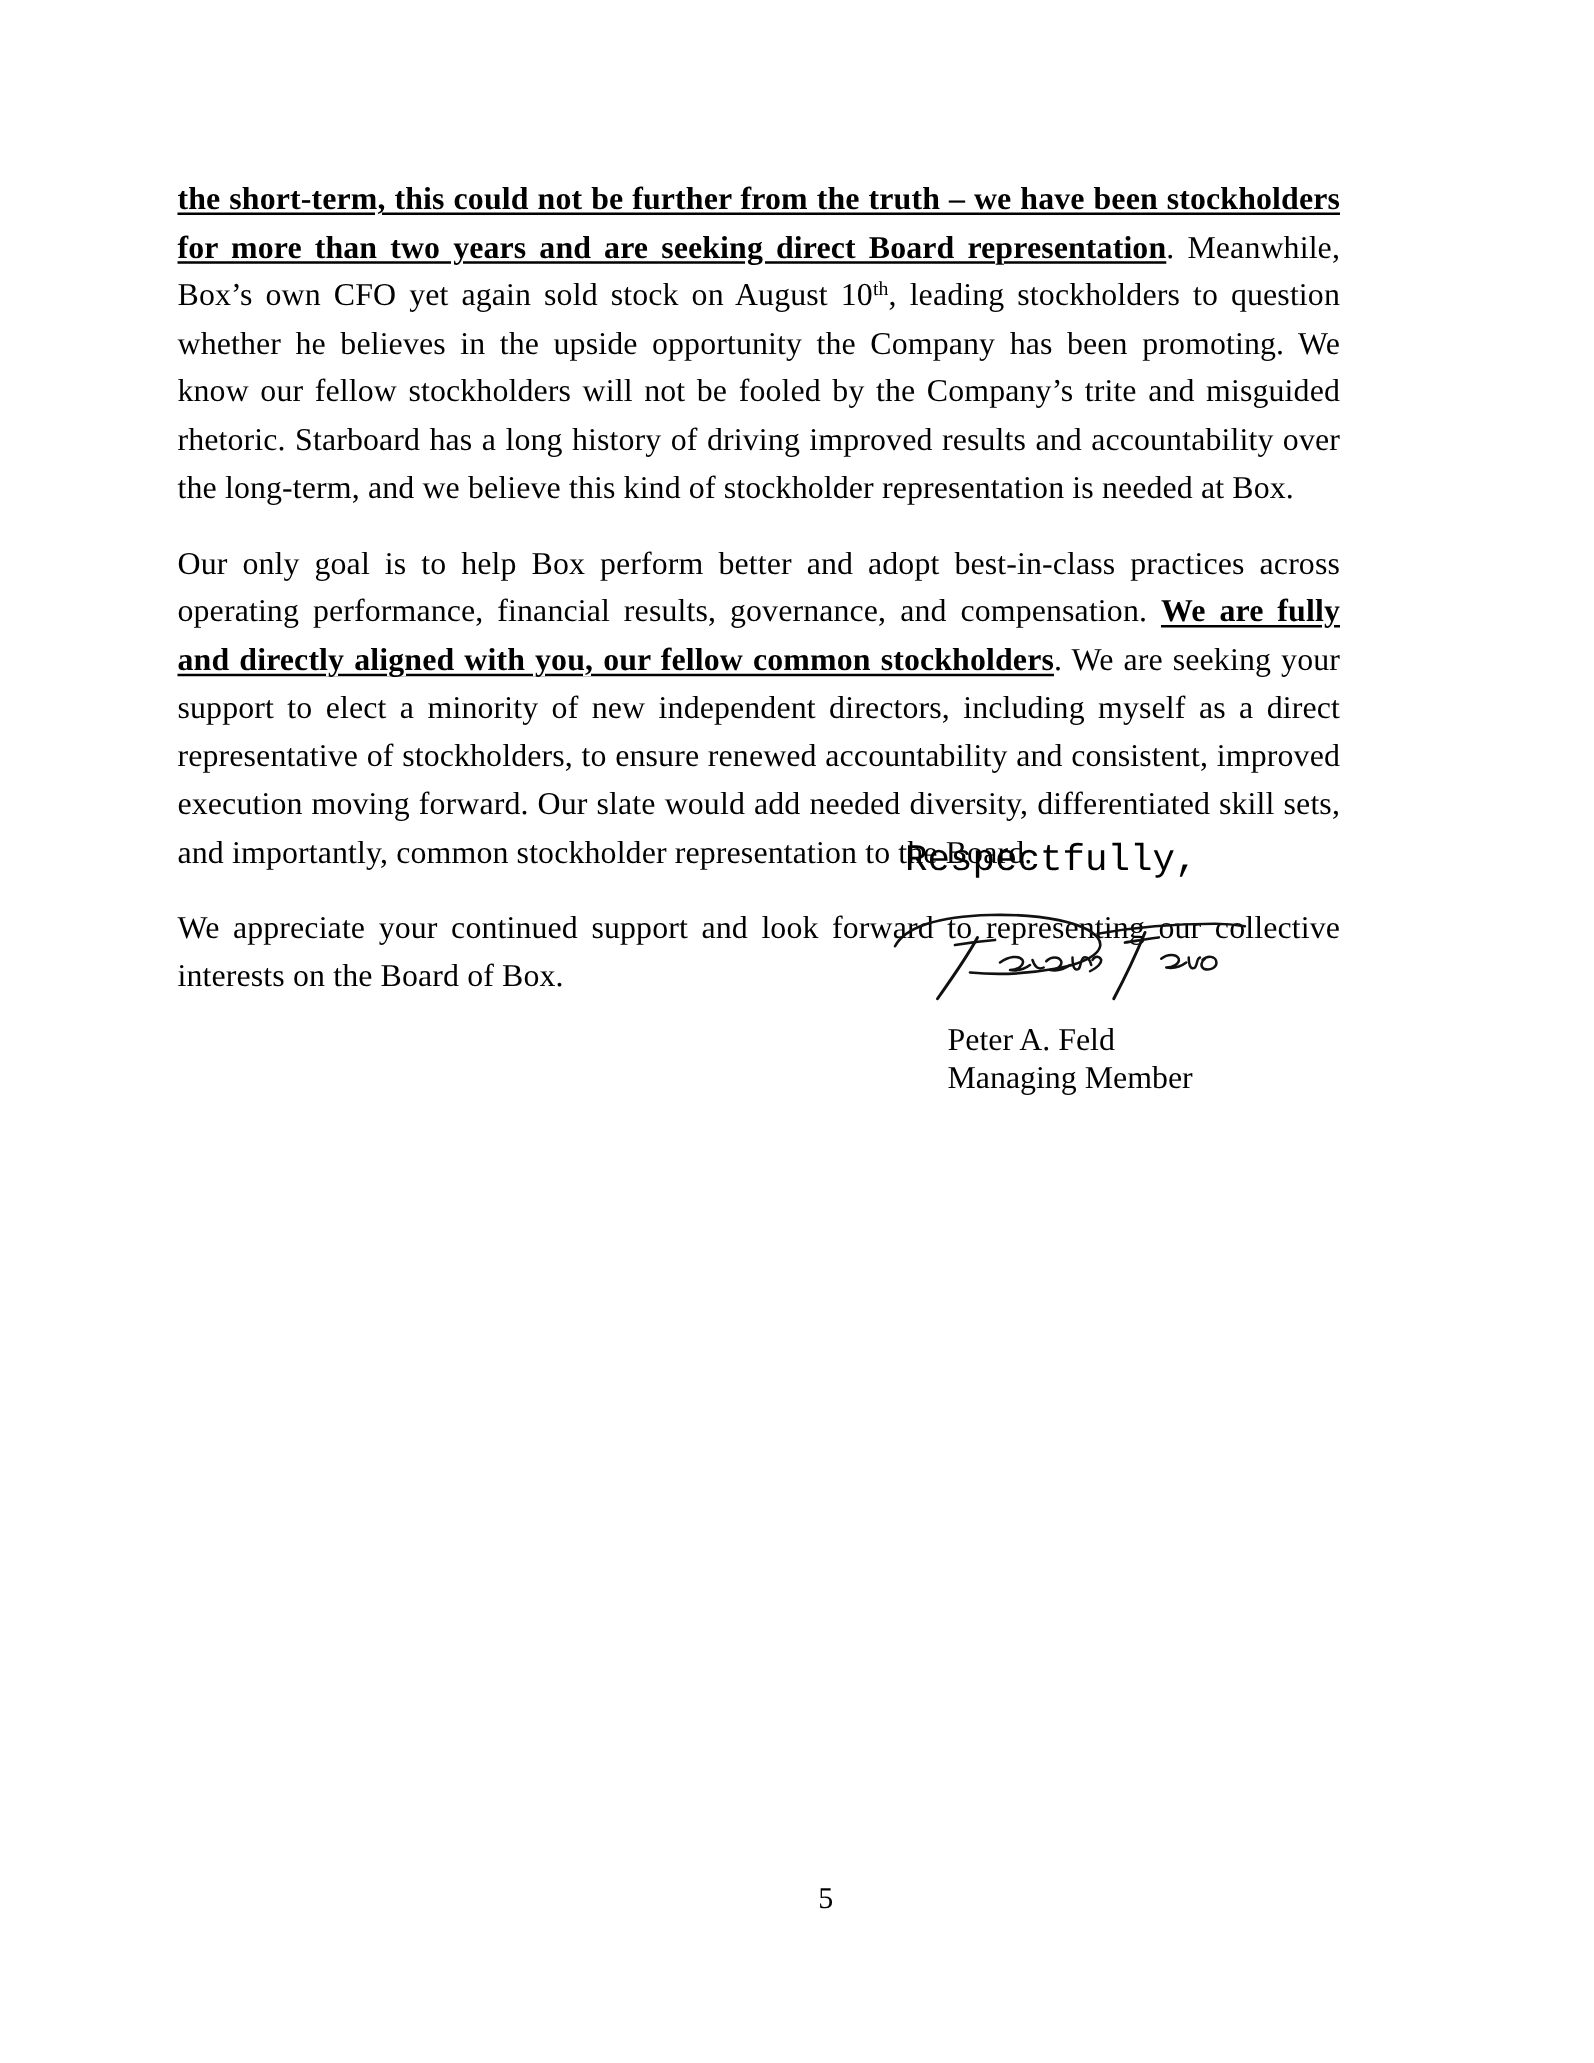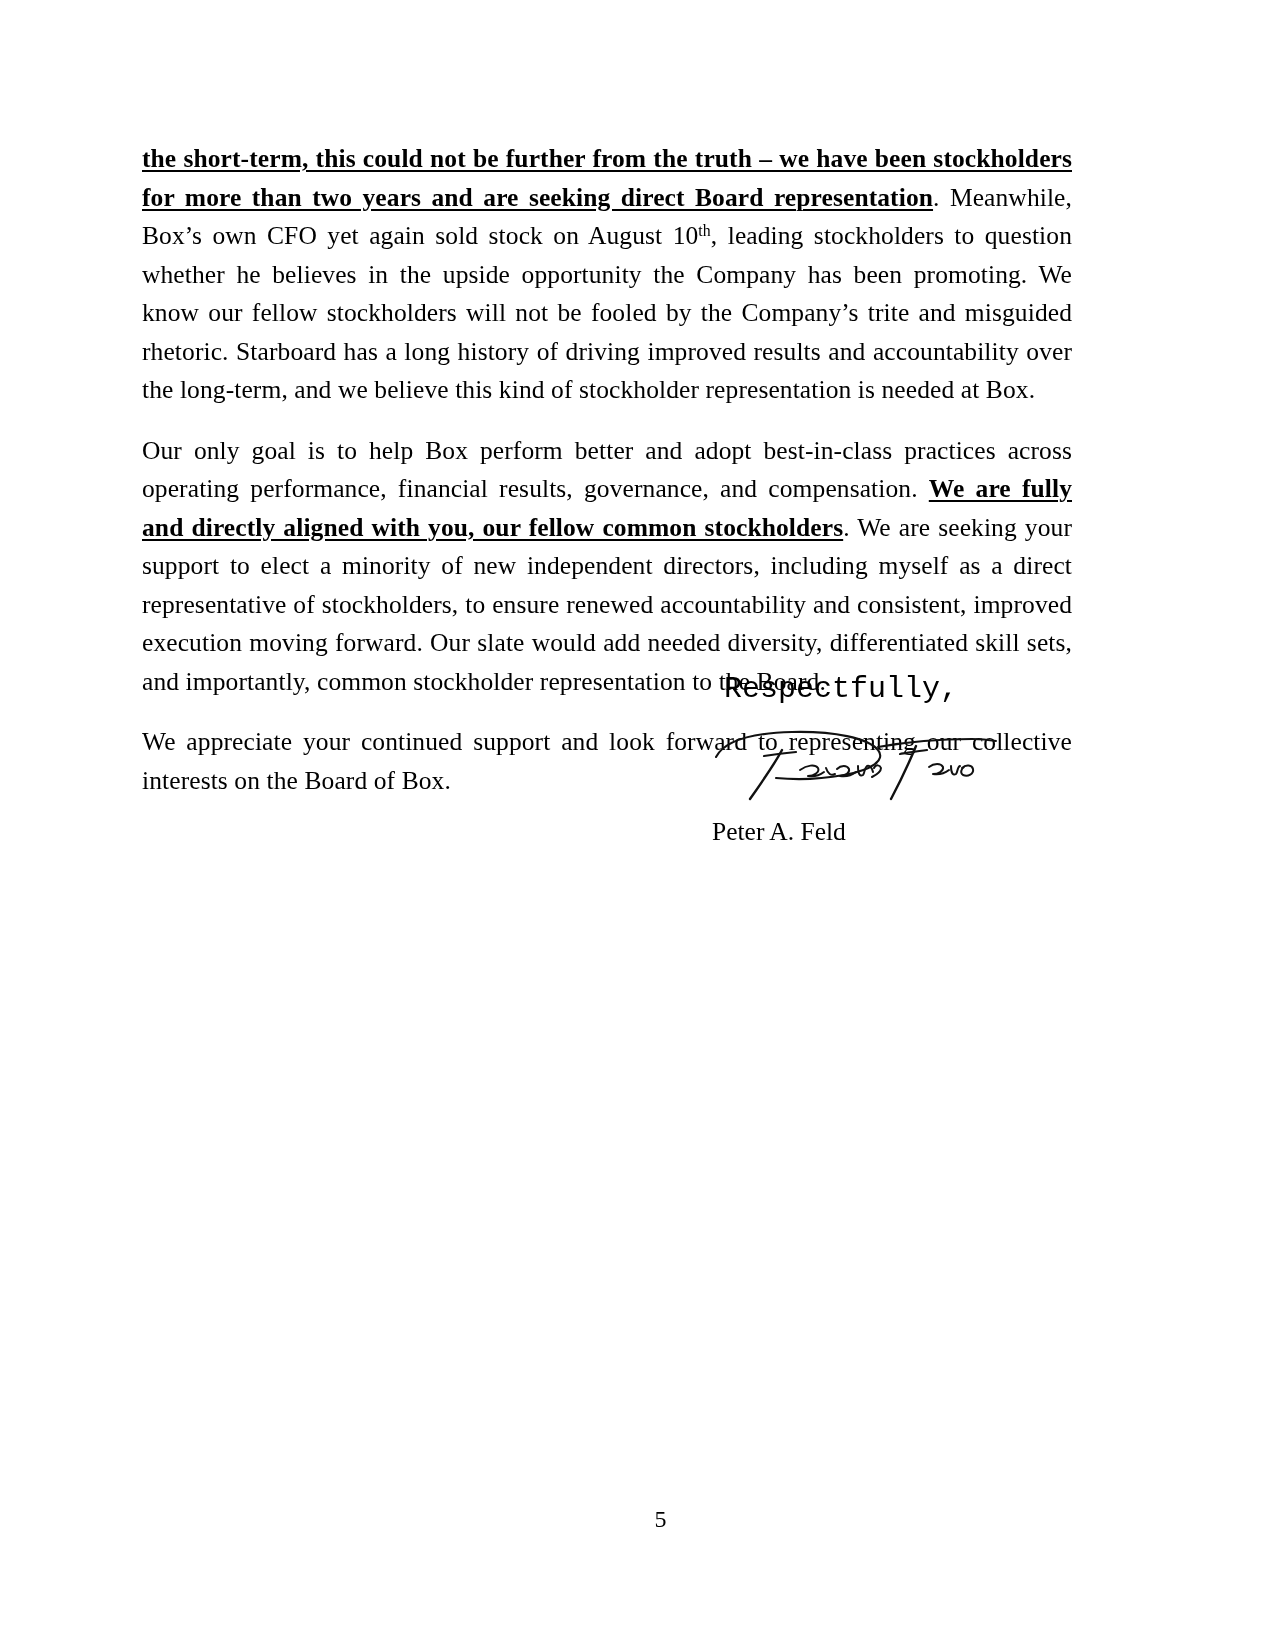--- a/index.html
+++ b/index.html
@@ -69,20 +69,21 @@
     height: 85px;
     margin: 14px 0 12px -2px;
   }
   .sig-image svg {
     display: block;
     width: 300px;
     height: 85px;
   }
   .sig-name-lines {
     margin-top: 6px;
+    margin-left: 46px;
   }
   .sig-line {
     font-size: 25.5px;
     line-height: 29.5px;
     margin: 0;
     white-space: nowrap;
   }
   .page-number {
     position: absolute;
     left: 0;
@@ -126,19 +127,20 @@
           <path d="M206 26 C199 43, 190 62, 181 79" stroke-width="2.4"></path>
           <path d="M219 47 C224 43, 231 43, 233 47 C234 51, 228 54, 223 54 C229 55, 235 53, 239 50" stroke-width="2"></path>
           <path d="M241 46 C241 53, 243 56, 246 54 C248 52, 247 47, 250 46" stroke-width="2"></path>
           <path d="M252 48 C256 44, 262 45, 263 49 C264 54, 258 57, 253 55 C250 53, 251 49, 254 47" stroke-width="2"></path>
         </g>
       </svg>
     </div>
 
     <div class="sig-name-lines">
       <p class="sig-line">Peter A. Feld</p>
+      <p class="sig-line">Managing Member</p>
     </div>
 
   </div>
 
   <div class="page-number">5</div>
 
 </div>
 
 </body></html>

